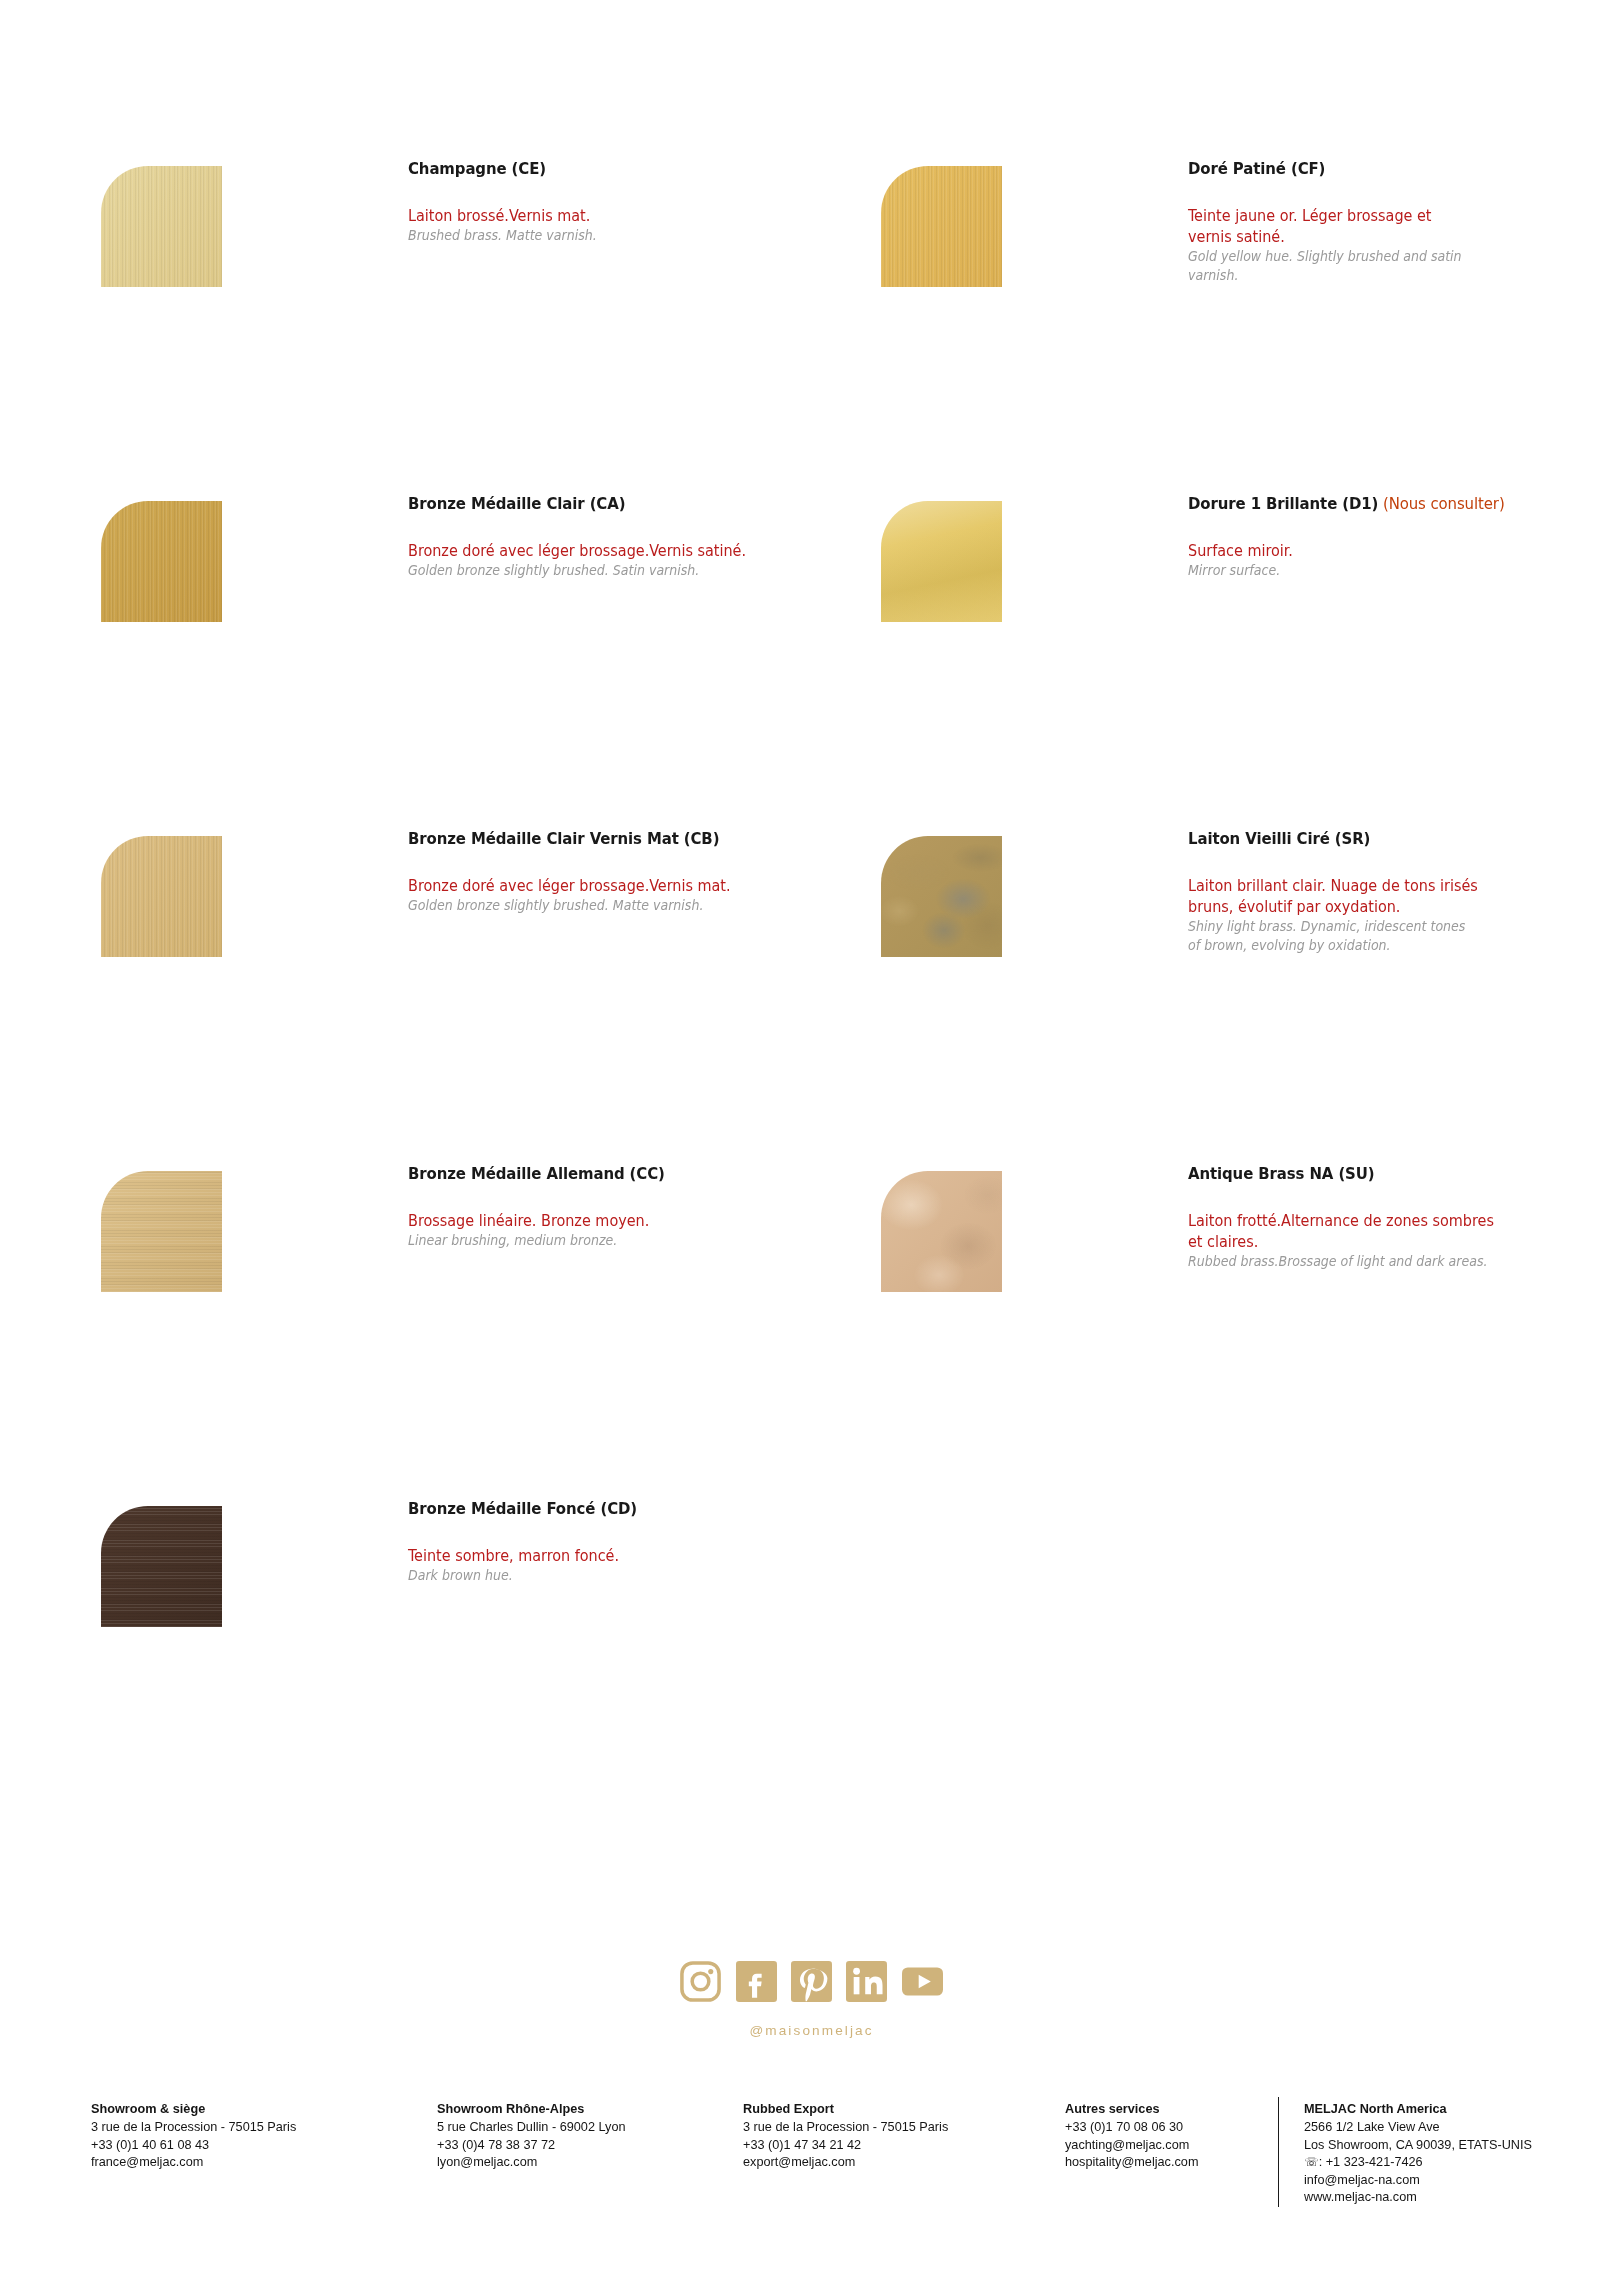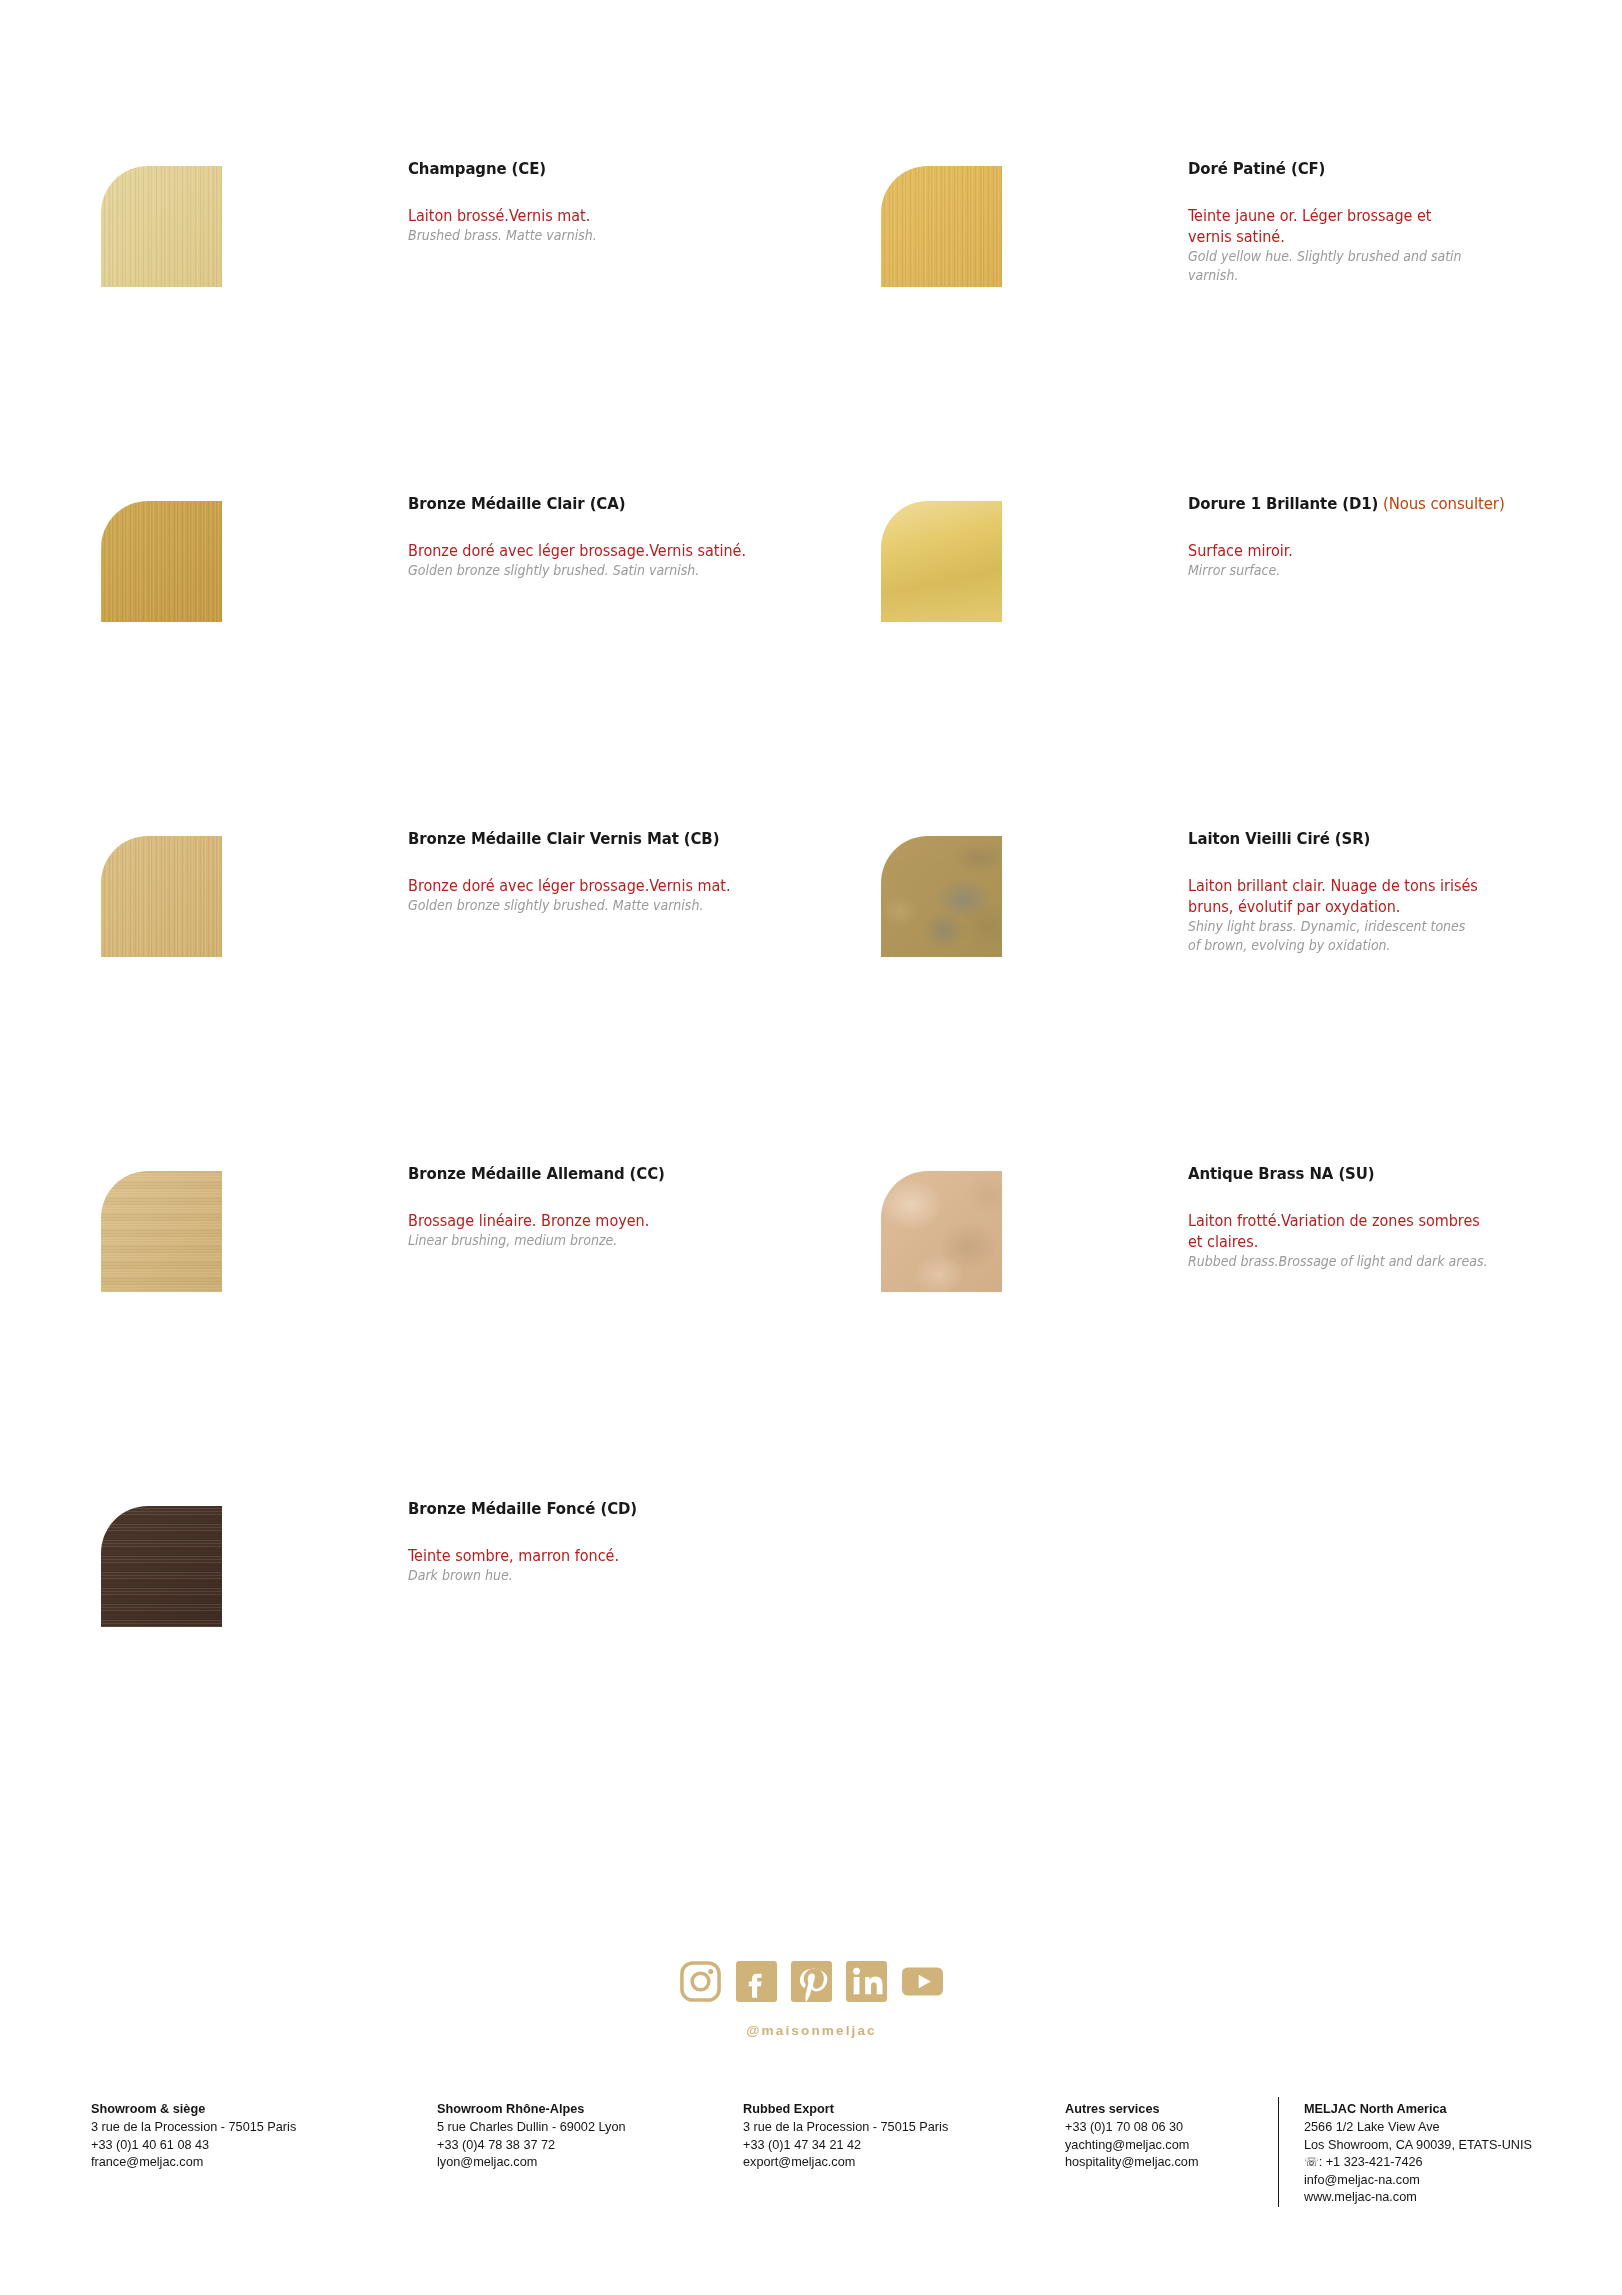--- a/index.html
+++ b/index.html
@@ -92,21 +92,21 @@
     position:absolute;left:0;right:0;top:1898px;text-align:center;
     font-size:17.5px;font-weight:700;color:#cfb37b;letter-spacing:2.7px;
   }
   .social{
     position:absolute;left:0;right:0;top:1961px;
     display:flex;justify-content:center;align-items:center;gap:14.3px;
   }
   .s-ico{width:41px;height:41px;display:block;}
   .handle{
     position:absolute;left:0;right:0;top:2023px;text-align:center;
-    font-size:13.6px;font-weight:700;color:#cfb37b;letter-spacing:2.1px;
+    font-size:13.6px;font-weight:400;color:#cfb37b;letter-spacing:2.1px;
   }
 
   
   .contacts{position:absolute;left:0;top:2101px;width:1623px;height:149px;}
   .cblock{position:absolute;top:0;}
   .cb-title{
     font-family:"Liberation Sans",sans-serif;
     font-weight:700;font-size:12.7px;color:#151515;line-height:1.38;margin:0 0 0.6px 0;
     white-space:nowrap;
   }
@@ -196,21 +196,21 @@
             <div class="f-fr">Laiton brillant clair. Nuage de tons irisés</div>
             <div class="f-fr">bruns, évolutif par oxydation.</div>
             <div class="f-en">Shiny light brass. Dynamic, iridescent tones</div>
             <div class="f-en">of brown, evolving by oxidation.</div>
           </div>
         </div>
         <div class="entry">
           <div class="swatch tx-cloud" style="background: linear-gradient(135deg, rgb(223, 190, 155) 0%, rgb(210, 173, 136) 100%);"></div>
           <div class="entry-text">
             <div class="f-title">Antique Brass NA (SU)</div>
-            <div class="f-fr">Laiton frotté.Variation de zones sombres</div>
+            <div class="f-fr">Laiton frotté.Alternance de zones sombres</div>
             <div class="f-fr">et claires.</div>
             <div class="f-en">Rubbed brass.Brossage of light and dark areas.</div>
           </div>
         </div>
       </div>
   </div>
 
 
   <div class="social" id="social-row">
       <span>

